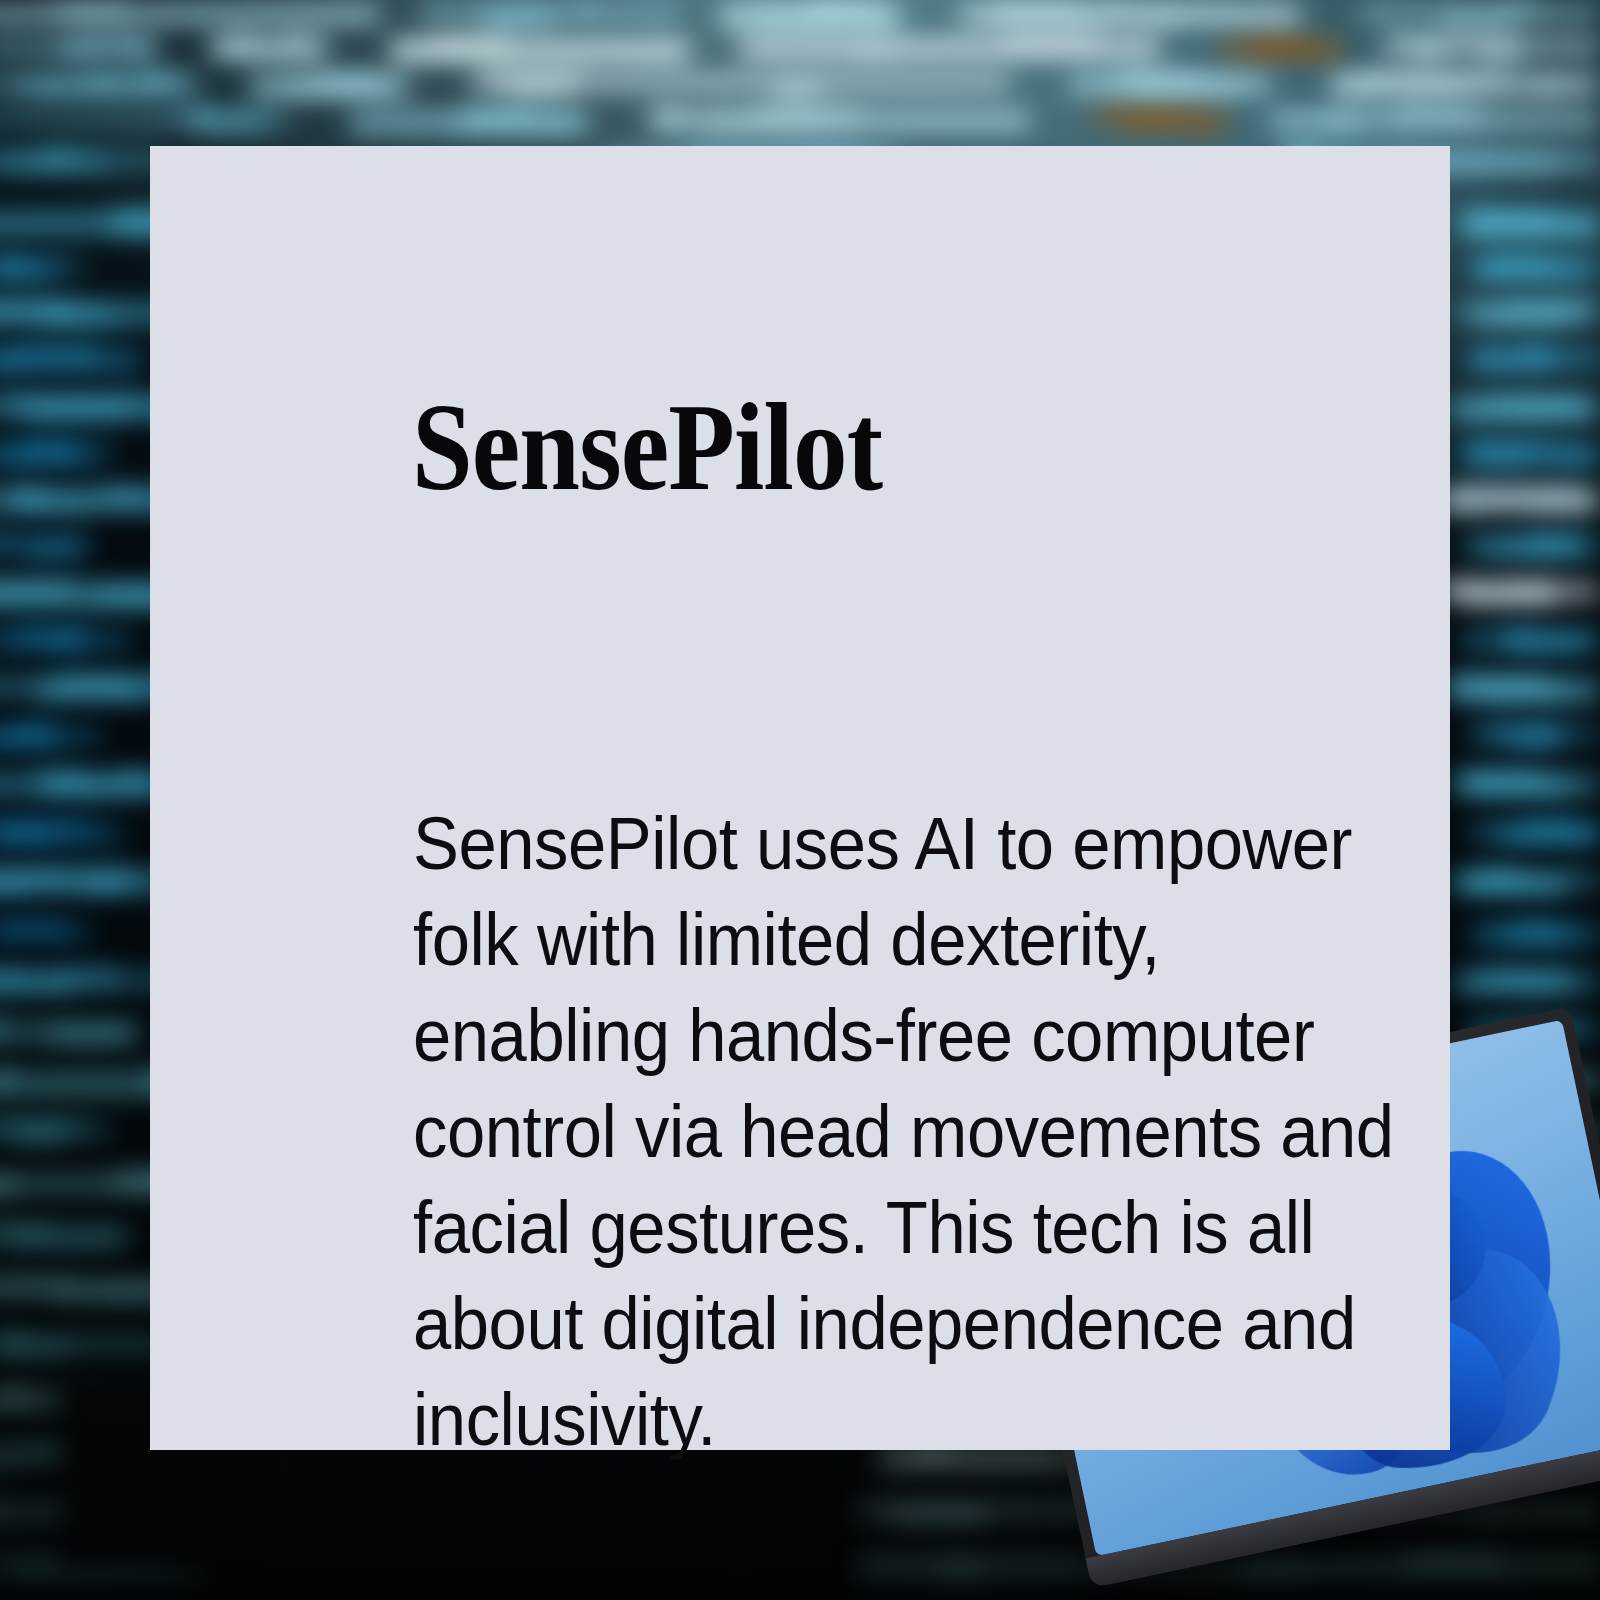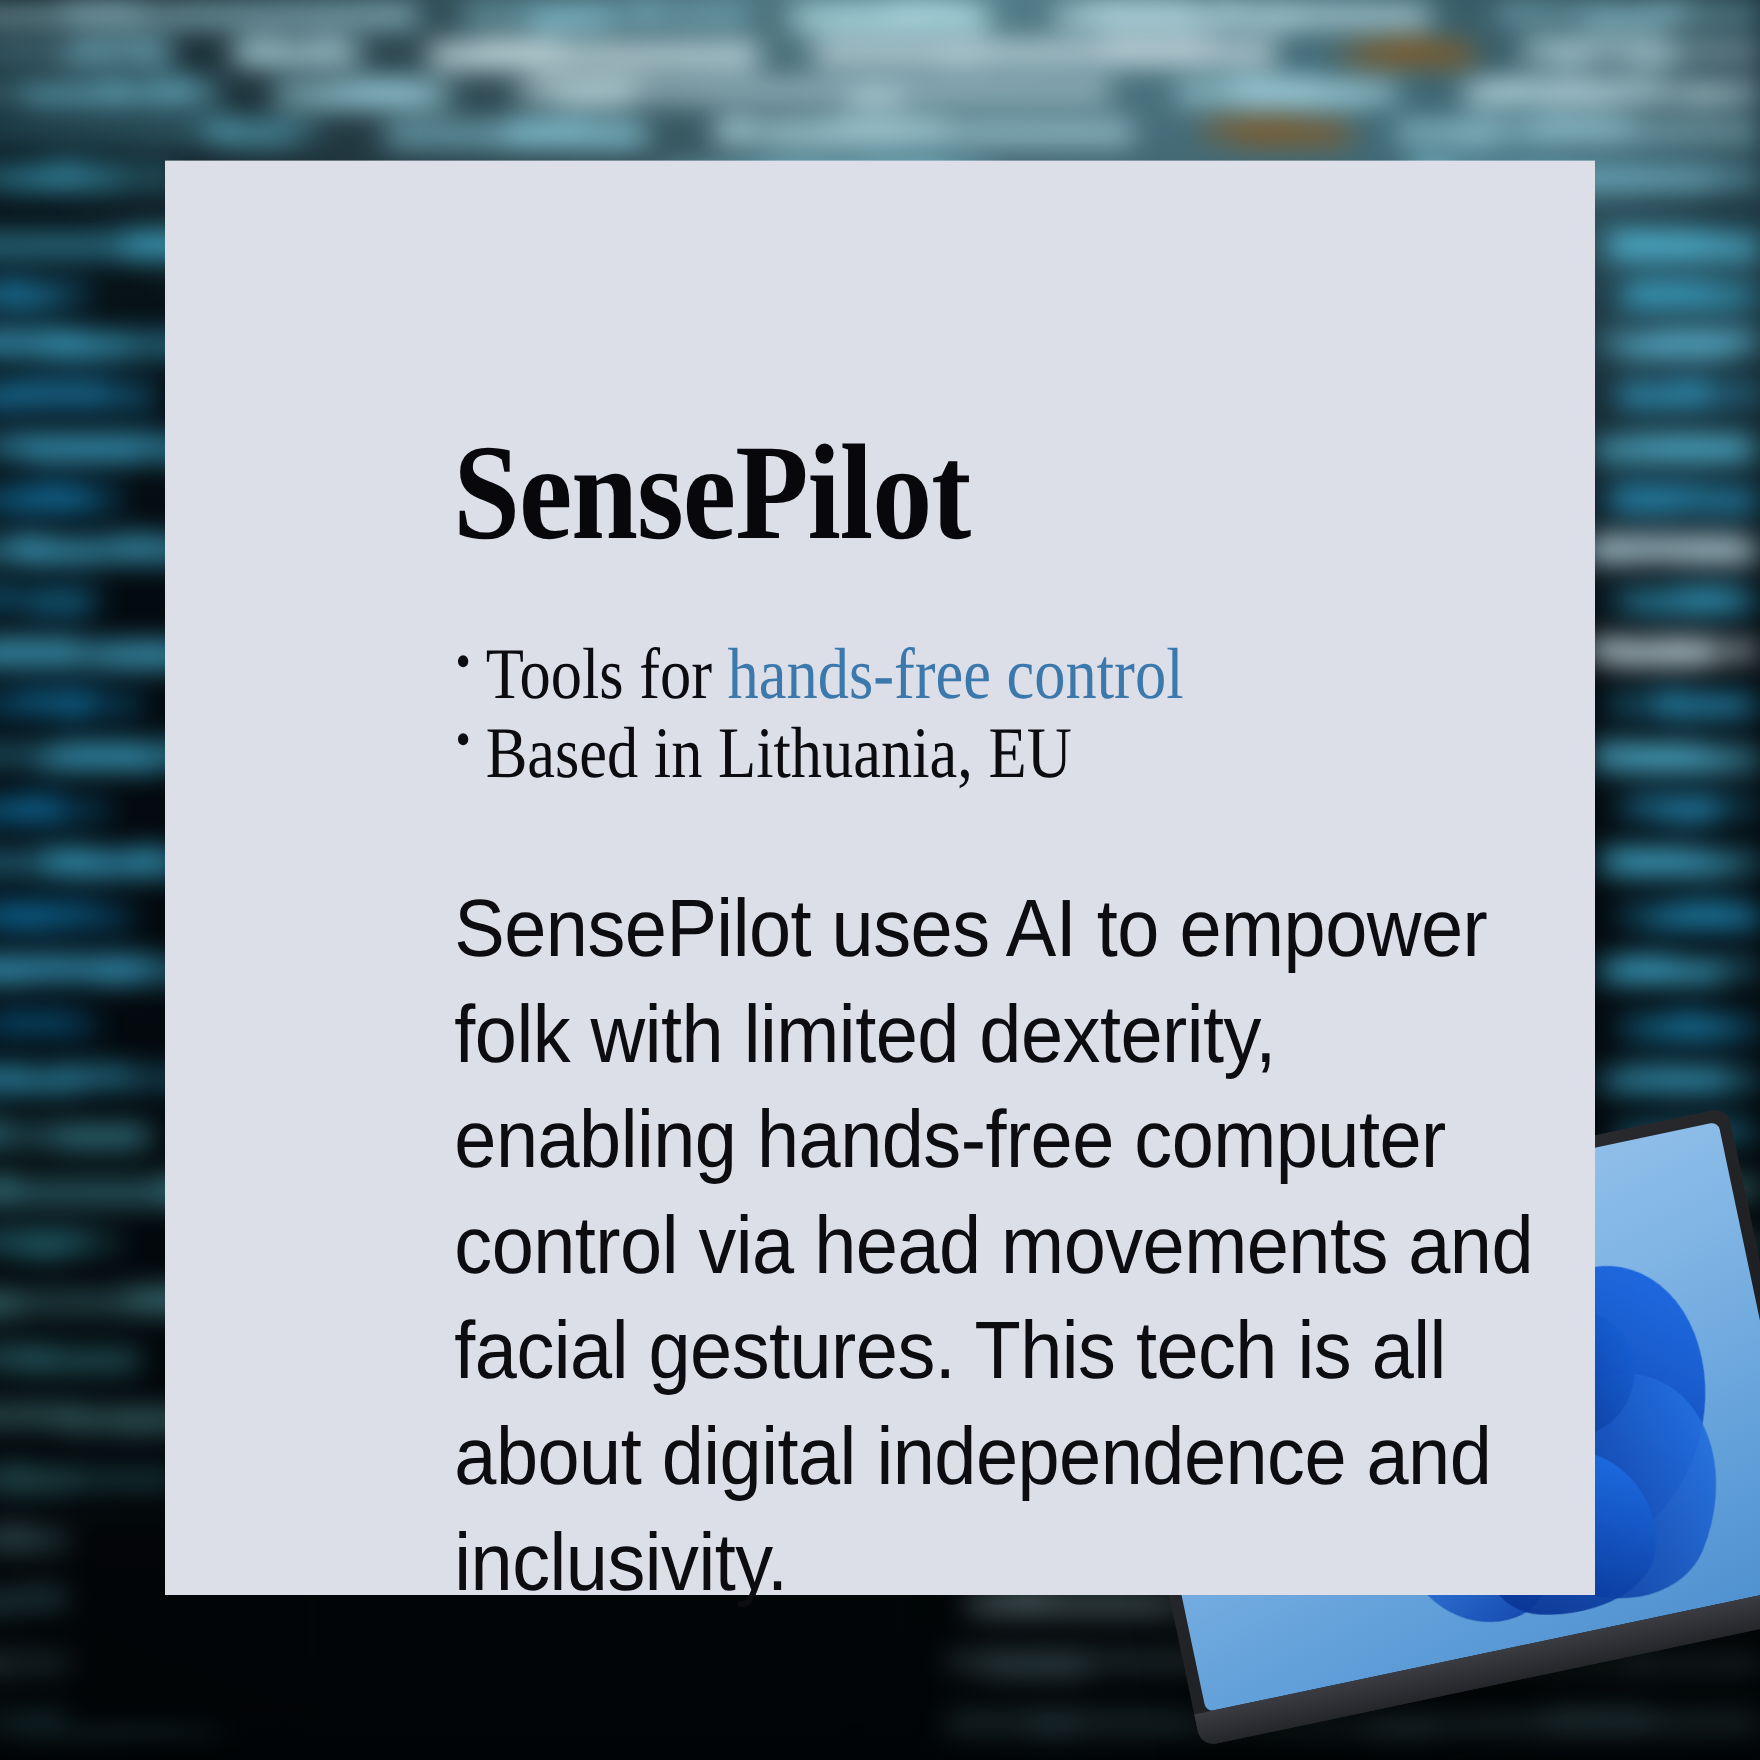--- a/index.html
+++ b/index.html
@@ -562,25 +562,17 @@
         </div>
     </div>
     <div id="monitor-bezel-bottom"></div>
   </div>
   <div id="monitor-stand-neck"></div>
 
   <div id="card">
 
     <h1 id="title">SensePilot</h1>
 
-    <ul id="bullets">
-      <li>
-        <span>Tools for </span><span class="accent">hands-free control</span>
-      </li>
-      <li>
-        <span>Based in Lithuania, EU</span>
-      </li>
-    </ul>
 
     <p id="paragraph">SensePilot uses AI to empower folk with limited dexterity, enabling hands-free computer control via head movements and facial gestures. This tech is all about digital independence and inclusivity.</p>
 
   </div>
 </div>
 
 </body></html>

